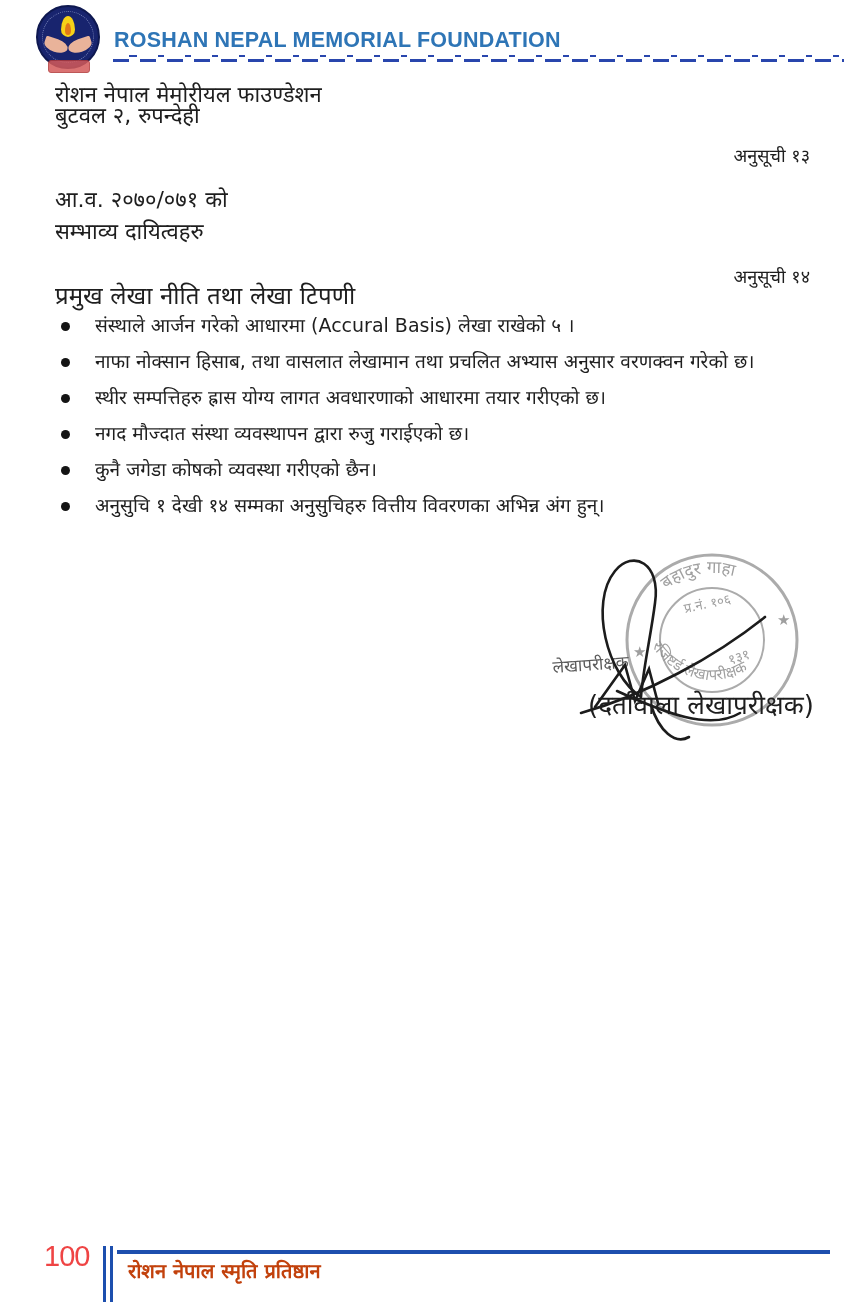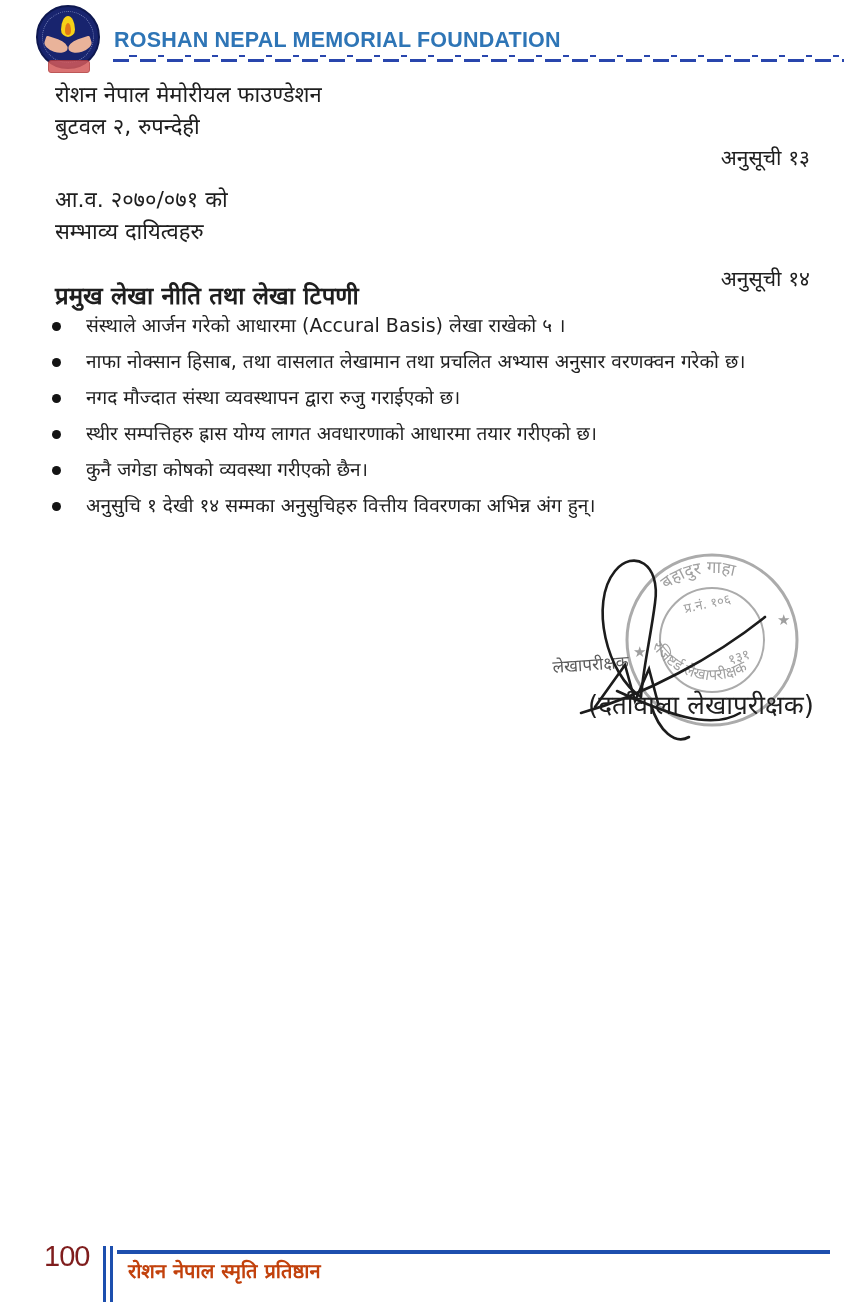--- a/index.html
+++ b/index.html
@@ -31,33 +31,33 @@
     font-size:21.5px;letter-spacing:.2px;color:#2e75b6;font-weight:600;}
   .head-rule{position:absolute;left:113px;right:10px;top:55px;height:7px;
     background-image:
       repeating-linear-gradient(90deg,#2946ad 0 6px,transparent 6px 27px),
       repeating-linear-gradient(90deg,#2946ad 0 16px,transparent 16px 27px);
     background-size:100% 2px,100% 3.5px;
     background-position:18px 0,0 3.5px;
     background-repeat:repeat-x;}
   
   .tline{position:absolute;left:55px;font-size:22px;white-space:nowrap;}
-  .rline{position:absolute;right:44px;font-size:21px;white-space:nowrap;text-align:right;}
-  .heading{position:absolute;left:55px;top:278px;font-size:24px;font-weight:bold;}
-  .bullets{position:absolute;left:46px;top:314px;width:760px;margin:0;padding:0;list-style:none;}
+  .rline{position:absolute;right:44px;font-size:18px;white-space:nowrap;text-align:right;}
+  .heading{position:absolute;left:55px;top:278px;font-size:24px;font-weight:normal;}
+  .bullets{position:absolute;left:55px;top:314px;width:760px;margin:0;padding:0;list-style:none;}
   .bullets li{position:relative;padding-left:40px;margin-bottom:13px;
     font-size:19px;line-height:23px;white-space:nowrap;}
   .bullets .dot{position:absolute;left:6px;top:8px;width:9px;height:9px;
     border-radius:50%;background:#141414;}
   
   .sig-block{position:absolute;left:525px;top:545px;width:330px;height:205px;}
   .designation{position:absolute;left:588px;top:686px;font-size:26px;white-space:nowrap;}
   
   .page-number{position:absolute;left:44px;top:1240px;
-    font-family:"Liberation Sans", sans-serif;font-size:29px;color:#7f1d1d;letter-spacing:-1px;}
+    font-family:"Liberation Sans", sans-serif;font-size:29px;color:#ef4444;letter-spacing:-1px;}
   .footer-vlines{position:absolute;left:103px;top:1246px;height:56px;width:4px;
     border-left:3px solid #1d4fae;border-right:3px solid #1d4fae;}
   .footer-hline{position:absolute;left:117px;right:24px;top:1250px;height:3.5px;background:#1d4fae;}
   .footer-title{position:absolute;left:128px;top:1257px;font-size:20px;
     font-weight:bold;color:#c2410c;white-space:nowrap;}
 </style>
 </head>
 <body>
 
 <div class="page">
@@ -69,44 +69,44 @@
       <div class="logo-flame-inner"></div>
       <div class="logo-hand left"></div>
       <div class="logo-hand right"></div>
     </div>
     <div class="logo-ribbon"></div>
   </div>
   <div class="org-title">ROSHAN NEPAL MEMORIAL FOUNDATION</div>
   <div class="head-rule"></div>
 
   <div class="tline" style="top:78px">रोशन नेपाल मेमोरीयल फाउण्डेशन</div>
-  <div class="tline" style="top:110px">बुटवल २, रुपन्देही</div>
+  <div class="tline" style="top:99px">बुटवल २, रुपन्देही</div>
   <div class="rline" style="top:143px">अनुसूची १३</div>
   <div class="tline" style="top:183px">आ.व. २०७०/०७१ को</div>
   <div class="tline" style="top:215px">सम्भाव्य दायित्वहरु</div>
   <div class="rline" style="top:264px">अनुसूची १४</div>
 
   <div class="heading">प्रमुख लेखा नीति तथा लेखा टिपणी</div>
 
   <ul class="bullets">
     <li>
       <span class="dot"></span>
       <span>संस्थाले आर्जन गरेको आधारमा (Accural Basis)  लेखा राखेको ५ ।</span>
     </li>
     <li>
       <span class="dot"></span>
       <span>नाफा नोक्सान हिसाब, तथा वासलात  लेखामान तथा प्रचलित अभ्यास अनुसार वरणक्वन गरेको छ।</span>
     </li>
     <li>
       <span class="dot"></span>
-      <span>नगद मौज्दात संस्था व्यवस्थापन द्वारा रुजु गराईएको छ।</span>
+      <span>स्थीर सम्पत्तिहरु ह्रास योग्य लागत अवधारणाको आधारमा तयार गरीएको छ।</span>
     </li>
     <li>
       <span class="dot"></span>
-      <span>स्थीर सम्पत्तिहरु ह्रास योग्य लागत अवधारणाको आधारमा तयार गरीएको छ।</span>
+      <span>नगद मौज्दात संस्था व्यवस्थापन द्वारा रुजु गराईएको छ।</span>
     </li>
     <li>
       <span class="dot"></span>
       <span>कुनै जगेडा कोषको व्यवस्था गरीएको छैन।</span>
     </li>
     <li>
       <span class="dot"></span>
       <span>अनुसुचि १ देखी १४ सम्मका अनुसुचिहरु वित्तीय विवरणका अभिन्न अंग हुन्।</span>
     </li>
   </ul>

